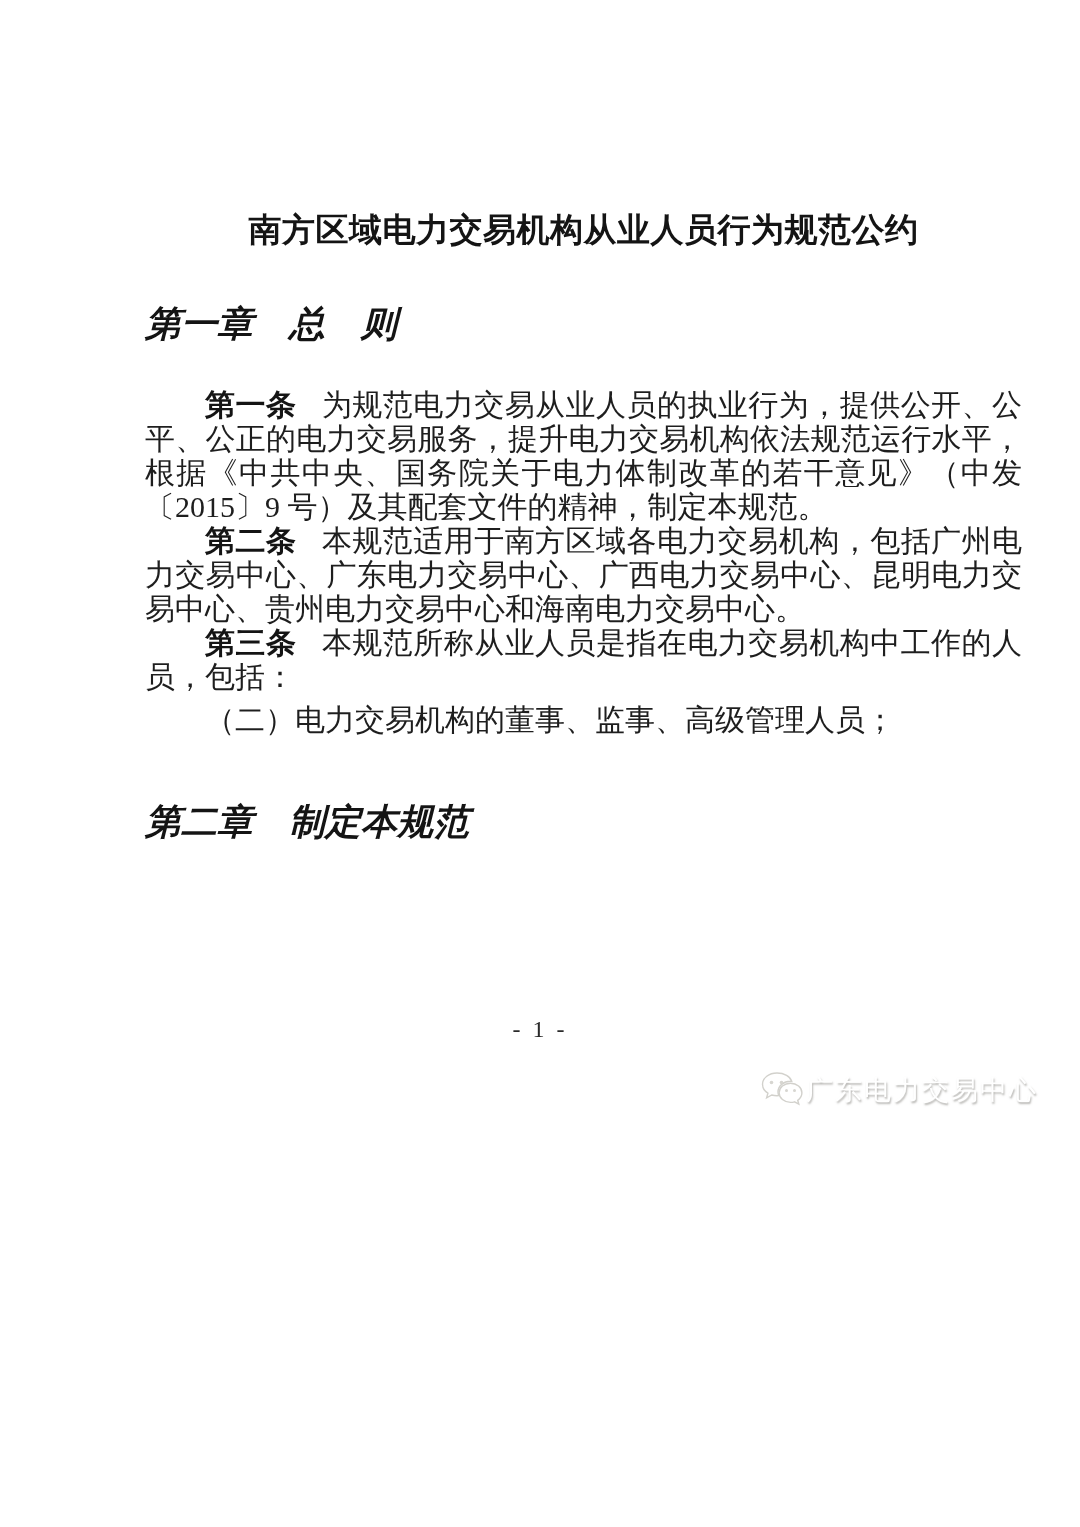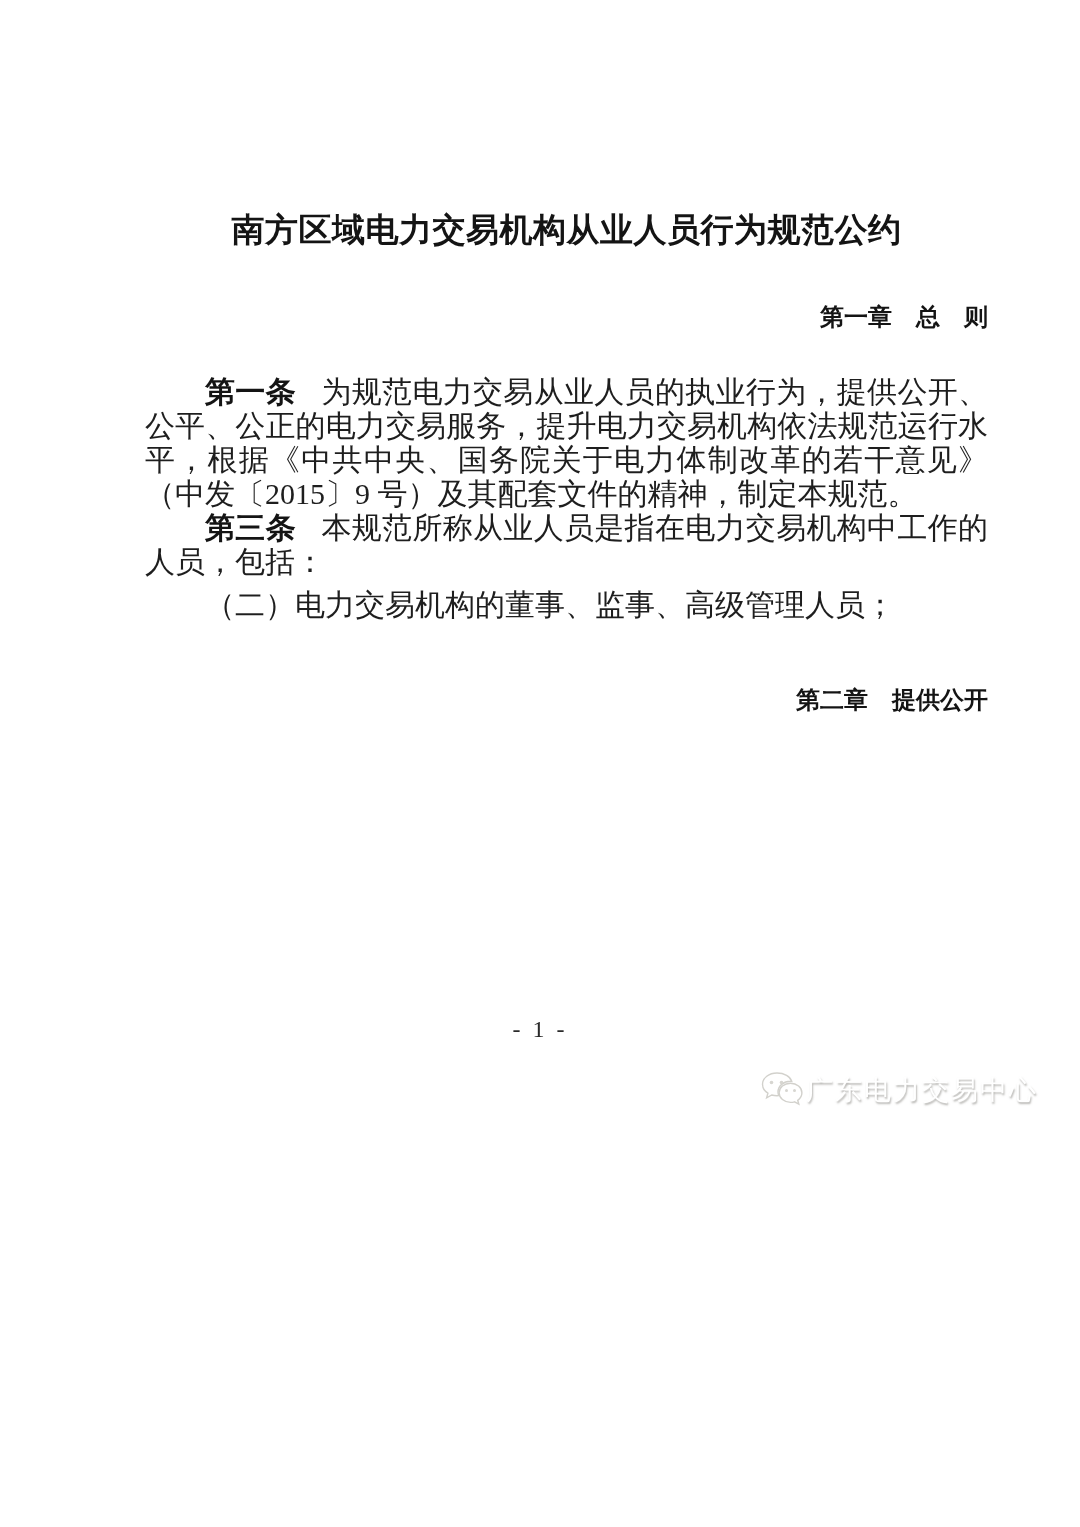--- a/index.html
+++ b/index.html
@@ -10,40 +10,41 @@
     position: relative;
     overflow: hidden;
     font-family: "Liberation Serif", "DejaVu Serif", serif;
     color: #1c1c1c;
   }
   .page {
     position: relative;
     width: 1080px;
     height: 1125px;
     box-sizing: border-box;
-    padding: 212px 92px 0 145px;
+    padding: 212px 58px 0 145px;
   }
   .doc-title {
     margin: 0;
     text-align: center;
     font-family: "Liberation Sans", "DejaVu Sans", sans-serif;
     font-weight: 700;
     font-size: 33px;
     letter-spacing: 0.5px;
     color: #141414;
     line-height: 1.1;
   }
   .chapter {
     margin: 56px 0 44px 0;
-    text-align: right;
+    text-align: left;
     font-family: "Liberation Sans", "DejaVu Sans", sans-serif;
     font-weight: 700;
-    font-size: 24px;
+    font-size: 36px;
     color: #141414;
     line-height: 1.1;
+    font-style: italic;
   }
   .para {
     margin: 0;
     font-size: 30px;
     line-height: 34px;
     text-align: justify;
     text-indent: 2em;
     color: #1e1e1e;
   }
   .para .art-label {
@@ -92,26 +93,27 @@
 <body>
 
 <div class="page">
 
   <h1 class="doc-title">南方区域电力交易机构从业人员行为规范公约</h1>
 
   <h2 class="chapter">第一章　总　则</h2>
 
   <p class="para"><span class="art-label">第一条</span><span>为规范电力交易从业人员的执业行为，提供公开、公平、公正的电力交易服务，提升电力交易机构依法规范运行水平，根据《中共中央、国务院关于电力体制改革的若干意见》（中发〔2015〕9 号）及其配套文件的精神，制定本规范。</span></p>
 
+  <p class="para"><span class="art-label">第二条</span><span>本规范适用于南方区域各电力交易机构，包括广州电力交易中心、广东电力交易中心、广西电力交易中心、昆明电力交易中心、贵州电力交易中心和海南电力交易中心。</span></p>
 
   <p class="para"><span class="art-label">第三条</span><span>本规范所称从业人员是指在电力交易机构中工作的人员，包括：</span></p>
 
   <p class="list-item">（二）电力交易机构的董事、监事、高级管理人员；</p>
 
-  <h2 class="chapter">第二章　提供公开</h2>
+  <h2 class="chapter">第二章　制定本规范</h2>
 
 
   <div class="page-footer">- 1 -</div>
 
   <div class="watermark">
     <span class="wm-icon">
       <svg width="46" height="38" viewBox="0 0 46 38" xmlns="http://www.w3.org/2000/svg">
         <g fill="#ffffff" stroke="#d2d1cc" stroke-width="1.4">
           <path d="M17 2 C9 2 2.5 7 2.5 13.3 c0 3.6 2.1 6.8 5.4 8.9 l-1.3 4.6 5.2-2.8 c1.6 0.5 3.4 0.7 5.2 0.7 0.6 0 1.2 0 1.8-0.1 -0.5-1.1-0.8-2.3-0.8-3.6 0-6 5.6-10.8 12.5-10.8 0.4 0 0.8 0 1.2 0.1 C30.3 5.6 24.3 2 17 2 Z"></path>
           <path d="M30.5 12.2 c-6.3 0-11.4 4.3-11.4 9.6 0 5.3 5.1 9.6 11.4 9.6 1.4 0 2.8-0.2 4-0.6 l4.3 2.3 -1.1-3.8 c2.6-1.8 4.2-4.5 4.2-7.5 0-5.3-5.1-9.6-11.4-9.6 Z"></path>

